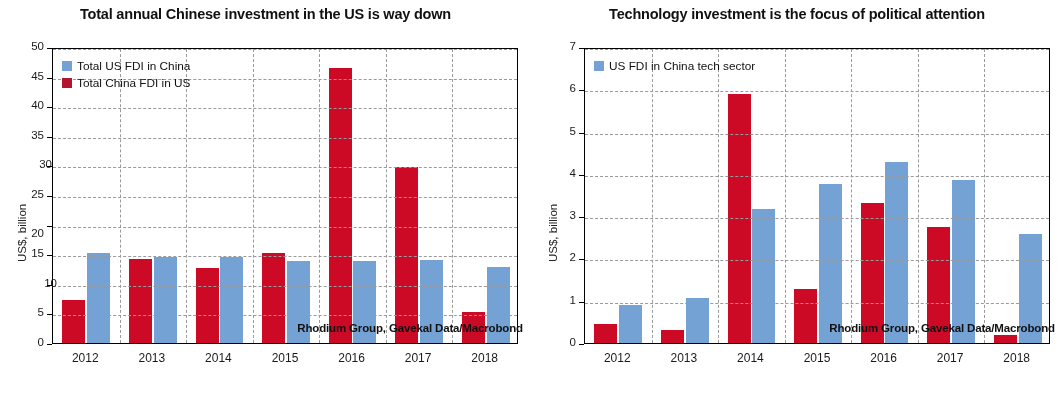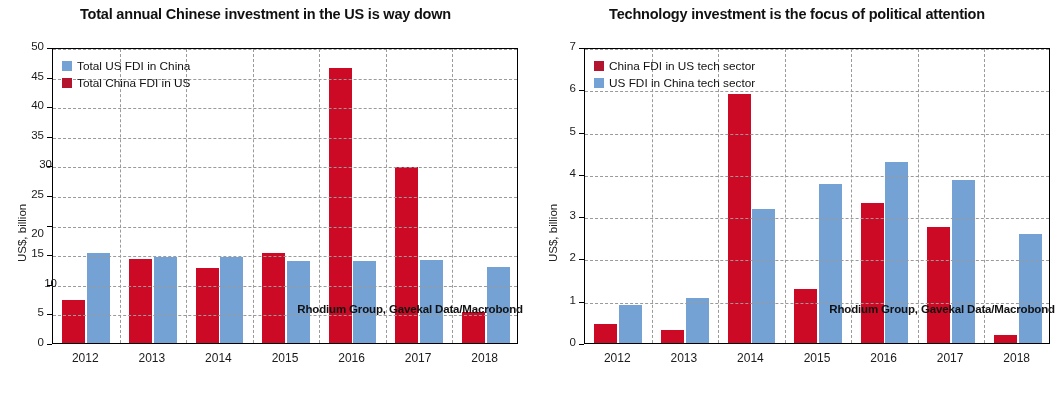--- a/index.html
+++ b/index.html
@@ -124,21 +124,21 @@
   .legend-swatch {
     width: 10px;
     height: 10px;
     flex: none;
   }
   .legend-swatch.red  { background: #b3142e; }
   .legend-swatch.blue { background: #75a2d4; }
 
   .source {
     position: absolute;
-    bottom: 20px;
+    bottom: 1px;
     right: 8px;
     font-size: 11.5px;
     font-weight: bold;
     letter-spacing: -0.15px;
     color: #111111;
     white-space: nowrap;
   }
 </style>
 </head>
 <body>
@@ -284,24 +284,20 @@
         <div class="xtick-label" style="left: 53px; width: 66.5714px; top: 351px;">2012</div>
         <div class="xtick-label" style="left: 119.571px; width: 66.5714px; top: 351px;">2013</div>
         <div class="xtick-label" style="left: 186.143px; width: 66.5714px; top: 351px;">2014</div>
         <div class="xtick-label" style="left: 252.714px; width: 66.5714px; top: 351px;">2015</div>
         <div class="xtick-label" style="left: 319.286px; width: 66.5714px; top: 351px;">2016</div>
         <div class="xtick-label" style="left: 385.857px; width: 66.5714px; top: 351px;">2017</div>
         <div class="xtick-label" style="left: 452.429px; width: 66.5714px; top: 351px;">2018</div>
       </div>
     <div class="legend" id="legend-right" style="left: 63px; top: 59px;">
         <div class="legend-row">
-          <span class="legend-swatch red"></span>
-          <span>China FDI in US tech sector</span>
-        </div>
-        <div class="legend-row">
           <span class="legend-swatch blue"></span>
           <span>US FDI in China tech sector</span>
         </div>
       </div>
     <div class="source">Rhodium Group, Gavekal Data/Macrobond</div>
   </div>
 
 </div>
 
 </body></html>

